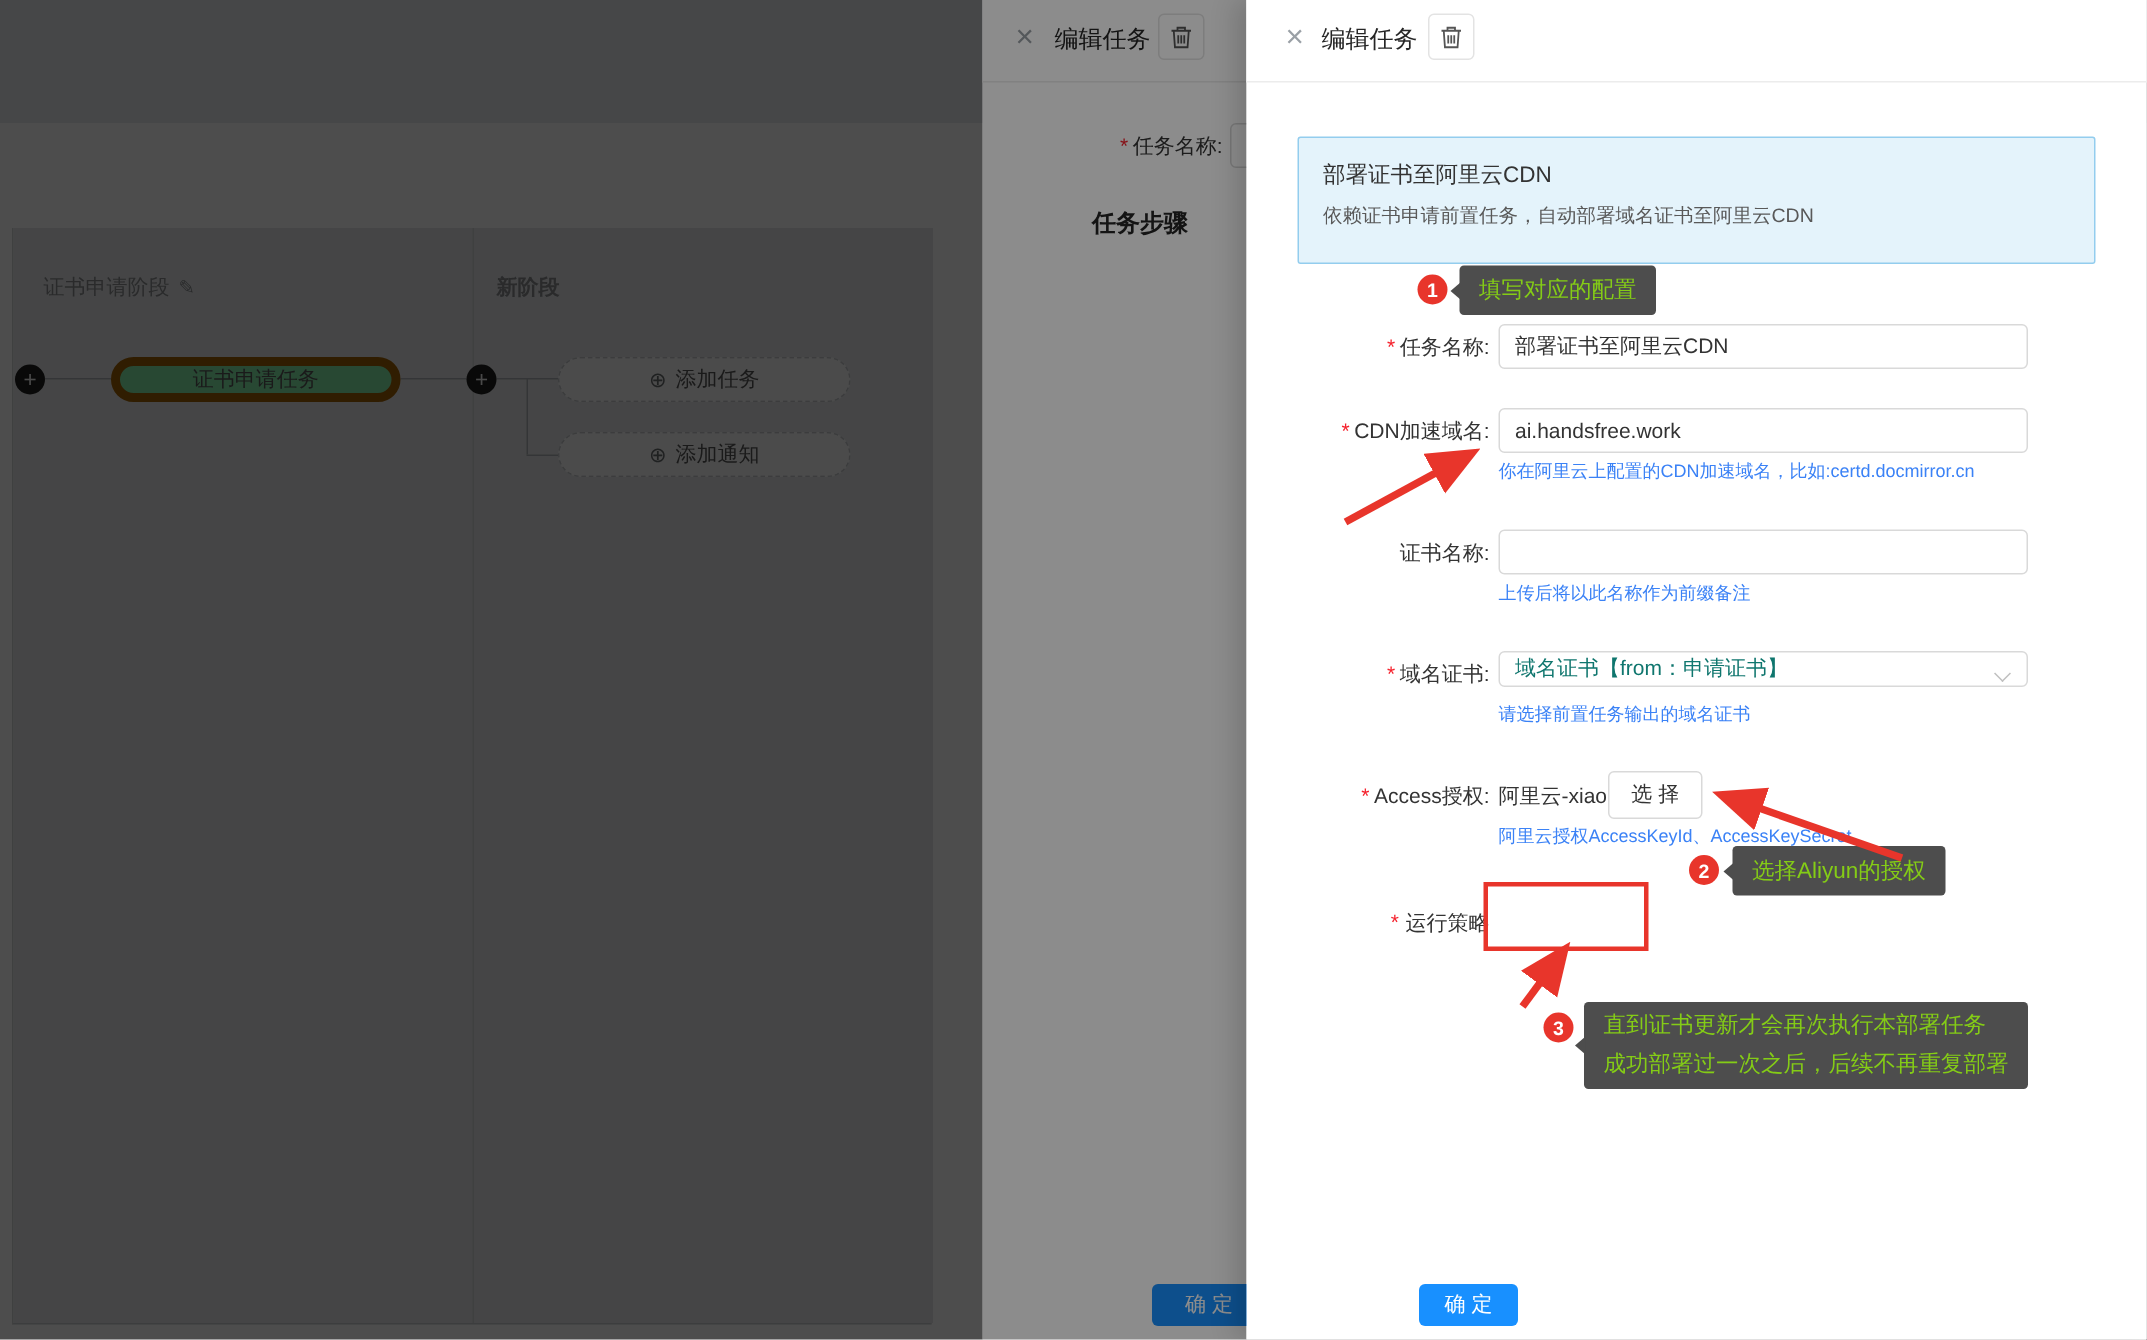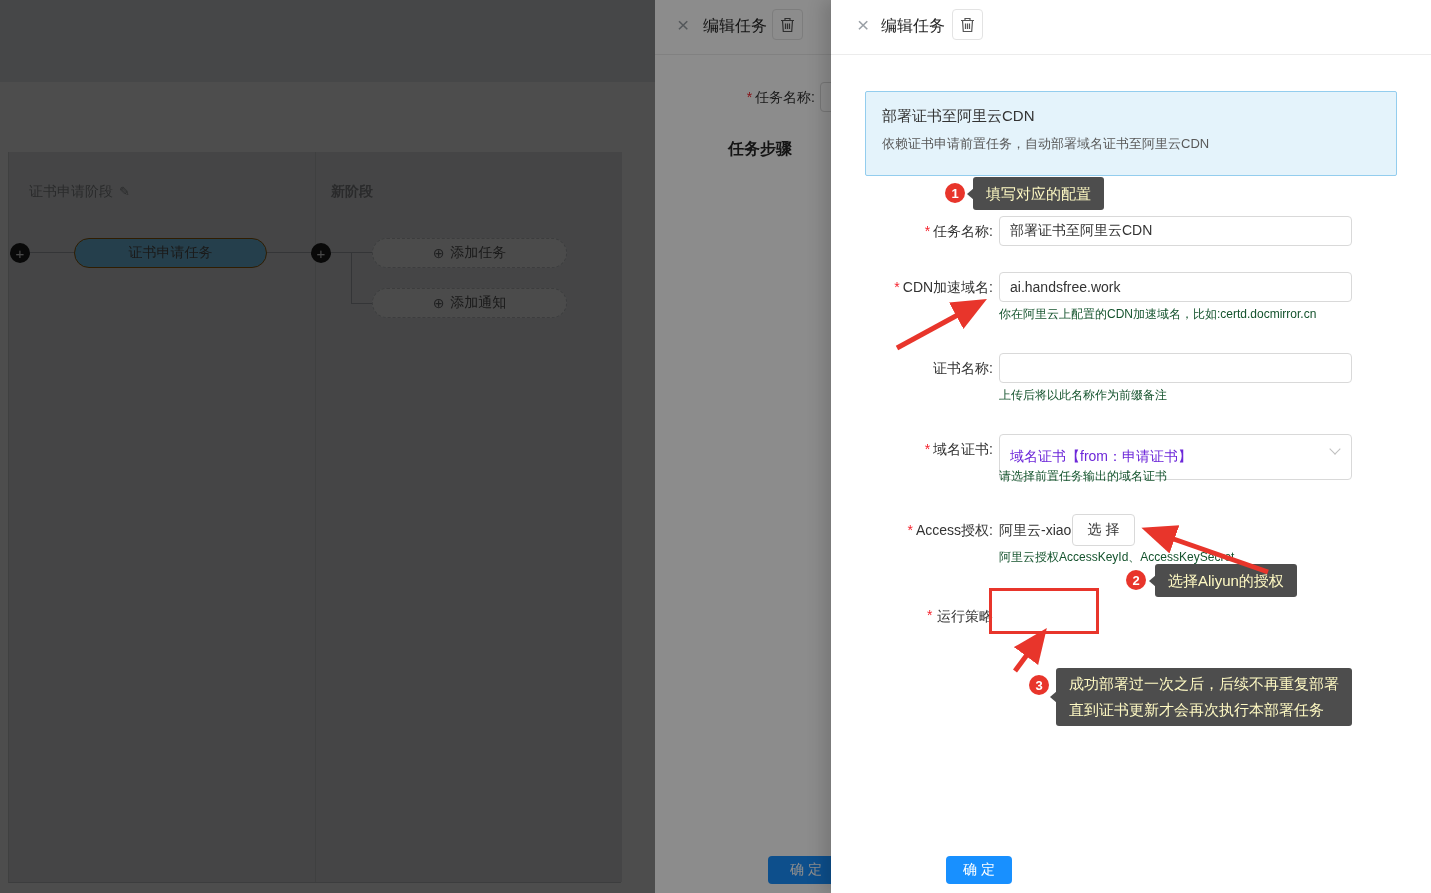--- a/index.html
+++ b/index.html
@@ -12,21 +12,21 @@
   .app-toolbar { position:absolute; left:0; top:82px; width:100%; height:70px; background:#ffffff; }
   .canvas { position:absolute; left:0; top:152px; width:100%; height:741px; background:#ffffff; }
   .stage-cols { position:absolute; left:8px; top:0; width:613px; height:731px;
                 border-left:1px solid #d4d6d8; border-right:1px solid #d4d6d8; border-bottom:1px solid #c9ccce; }
   .stage { position:absolute; top:0; height:100%; background:#e6e8ea; }
   .stage1 { left:0; width:307px; border-right:1px solid #d4d6d8; }
   .stage2 { left:307px; width:306px;font-weight:bold; }
   .stage-title { position:absolute; top:31px; left:20px; font-size:14px; color:#8c8e91; }
   .stage2 .stage-title { left:15px; }
   .pencil { font-size:13px; color:#8c8e91; margin-left:6px; }
-  .pill { position:absolute; height:30px; border-radius:16px; background:#7dd3fc; border:1px solid #a16207;
+  .pill { position:absolute; height:30px; border-radius:16px; background:#86efac; border:6px solid #a16207;
           display:flex; align-items:center; justify-content:center; font-size:14px; color:#595959; }
   .pill-task { left:65px; top:86px; width:193px; }
   .pill-dashed { background:#fafafa; border:1px dashed #c6c9cd; }
   .pill-add1 { left:363px; top:86px; width:195px; }
   .pill-add2 { left:363px; top:136px; width:195px; }
   .cplus { margin-right:6px; font-size:14px; color:#6b6d70; }
   .plus-circle { position:absolute; width:20px; height:20px; border-radius:50%; background:#1f1f1f; color:#f2f2f2;
                  display:flex; align-items:center; justify-content:center; font-size:15px; line-height:1; top:91px; }
   .plus1 { left:1px; } .plus2 { left:302px; }
   .conn { position:absolute; background:#b0b3b6; }
@@ -46,25 +46,25 @@
   .d-trash { position:absolute; top:9px; width:31px; height:31px; border:1px solid #e3e3e3; border-radius:4px;
              background:#fff; display:flex; align-items:center; justify-content:center; }
   .drawer1 .d-close { left:22px; } .drawer1 .d-title { left:48px; } .drawer1 .d-trash { left:117px; }
   .drawer2 .d-close { left:26px; } .drawer2 .d-title { left:50px; } .drawer2 .d-trash { left:121px; }
 
   .req { color:#f5222d; margin-right:3px; font-size:14px; }
   .flabel { position:absolute; left:0; width:162px; text-align:right; font-size:14px; color:#333; line-height:30px; }
   .fctrl { position:absolute; left:168px; width:353px; height:30px; }
   .tinput { width:100%; height:30px; border:1px solid #d9d9d9; border-radius:4px; padding:0 10px;
             font-size:14px; color:#333; font-family:"Liberation Sans", sans-serif; background:#fff; outline:none; }
-  .fselect { position:absolute; left:168px; width:353px; height:46px; border:1px solid #d9d9d9; border-radius:4px;
-             background:#fff; display:flex; align-items:center; padding:0 30px 0 10px; font-size:14px; color:#6d28d9; }
+  .fselect { position:absolute; left:168px; width:353px; height:24px; border:1px solid #d9d9d9; border-radius:4px;
+             background:#fff; display:flex; align-items:center; padding:0 30px 0 10px; font-size:14px; color:#0f766e; }
   .chev { position:absolute; right:12px; top:10px; width:8px; height:8px; border-right:1.4px solid #bfbfbf;
           border-bottom:1.4px solid #bfbfbf; transform:rotate(45deg); }
-  .fhelper { position:absolute; left:168px; font-size:12px; color:#14532d; line-height:14px; white-space:nowrap; }
+  .fhelper { position:absolute; left:168px; font-size:12px; color:#3b82f6; line-height:14px; white-space:nowrap; }
 
   
   .d1-label { position:absolute; left:0; top:82px; width:160px; text-align:right; font-size:14px; color:#333; line-height:30px; }
   .d1-input { position:absolute; left:165px; top:82px; width:160px; }
   .d1-steps { position:absolute; left:73px; top:139px; font-size:16px; font-weight:bold; color:#262626; }
 
   
   .infobox { position:absolute; left:34px; top:91px; width:532px; height:85px; background:#e4f3fb;
              border:1px solid #93cdee; border-radius:2px; padding:15px 16px; }
   .infobox-title { font-size:15px; color:#333; margin-bottom:9px; }
@@ -74,21 +74,21 @@
   .btn-primary { position:absolute; height:28px; border:none; border-radius:4px; background:#1890ff; color:#fff;
                  font-size:14px; font-family:"Liberation Sans", sans-serif; cursor:pointer; }
   .btn-select { position:absolute; left:241px; top:514px; width:63px; height:32px; background:#fff;
                 border:1px solid #d9d9d9; border-radius:4px; font-size:14px; color:#333;
                 font-family:"Liberation Sans", sans-serif; cursor:pointer; }
   .access-text { position:absolute; left:168px; top:515px; font-size:14px; color:#333; line-height:30px; }
 
   
   .ann-circle { position:absolute; width:20px; height:20px; border-radius:50%; background:#e8352b; color:#fff;
                 font-size:13px; font-weight:bold; display:flex; align-items:center; justify-content:center; z-index:6; }
-  .ann-tip { position:absolute; background:#4d4d4d; color:#fef9c3; font-size:15px; border-radius:3px;
+  .ann-tip { position:absolute; background:#4d4d4d; color:#84cc16; font-size:15px; border-radius:3px;
              line-height:33px; height:33px; padding:0 13px; white-space:nowrap; z-index:6; }
   .ann-tip:before { content:""; position:absolute; left:-6px; top:50%; margin-top:-6px;
                     border-top:6px solid transparent; border-bottom:6px solid transparent;
                     border-right:7px solid #4d4d4d; }
   .ann-tip.multi { height:auto; line-height:26px; padding:3px 13px; }
   .redbox { position:absolute; left:158px; top:588px; width:110px; height:46px; border:3px solid #e8352b; z-index:5; }
   .ann-svg { position:absolute; inset:0; pointer-events:none; z-index:6; }
 
   .r1 { top:216px; } .r2 { top:272px; } .r3 { top:353px; } .r4 { top:434px; } .r6 { top:596px; }
   .h2 { top:307px; } .h3 { top:388px; } .h4 { top:469px; } .h5 { top:550px; }
@@ -218,22 +218,22 @@
   <div class="redbox"></div>
 
   <div class="ann-circle" style="left:114px; top:183px;">1</div>
   <div class="ann-tip" style="left:142px; top:177px;">填写对应的配置</div>
 
   <div class="ann-circle" style="left:295px; top:570px;">2</div>
   <div class="ann-tip" style="left:324px; top:564px;text-align:center;">选择Aliyun的授权</div>
 
   <div class="ann-circle" style="left:198px; top:675px;">3</div>
   <div class="ann-tip multi" style="left:225px; top:668px;">
+    <div>直到证书更新才会再次执行本部署任务</div>
     <div>成功部署过一次之后，后续不再重复部署</div>
-    <div>直到证书更新才会再次执行本部署任务</div>
   </div>
 
   <svg class="ann-svg" width="600" height="893">
     <defs>
       <marker id="ah" markerWidth="7" markerHeight="7" refX="2" refY="3" orient="auto">
         <path d="M0,0 L7,3 L0,6 z" fill="#e8352b"></path>
       </marker>
     </defs>
     <line x1="66" y1="348" x2="134" y2="311" stroke="#e8352b" stroke-width="5" marker-end="url(#ah)"></line>
     <line x1="437" y1="572" x2="334" y2="536" stroke="#e8352b" stroke-width="5" marker-end="url(#ah)"></line>

